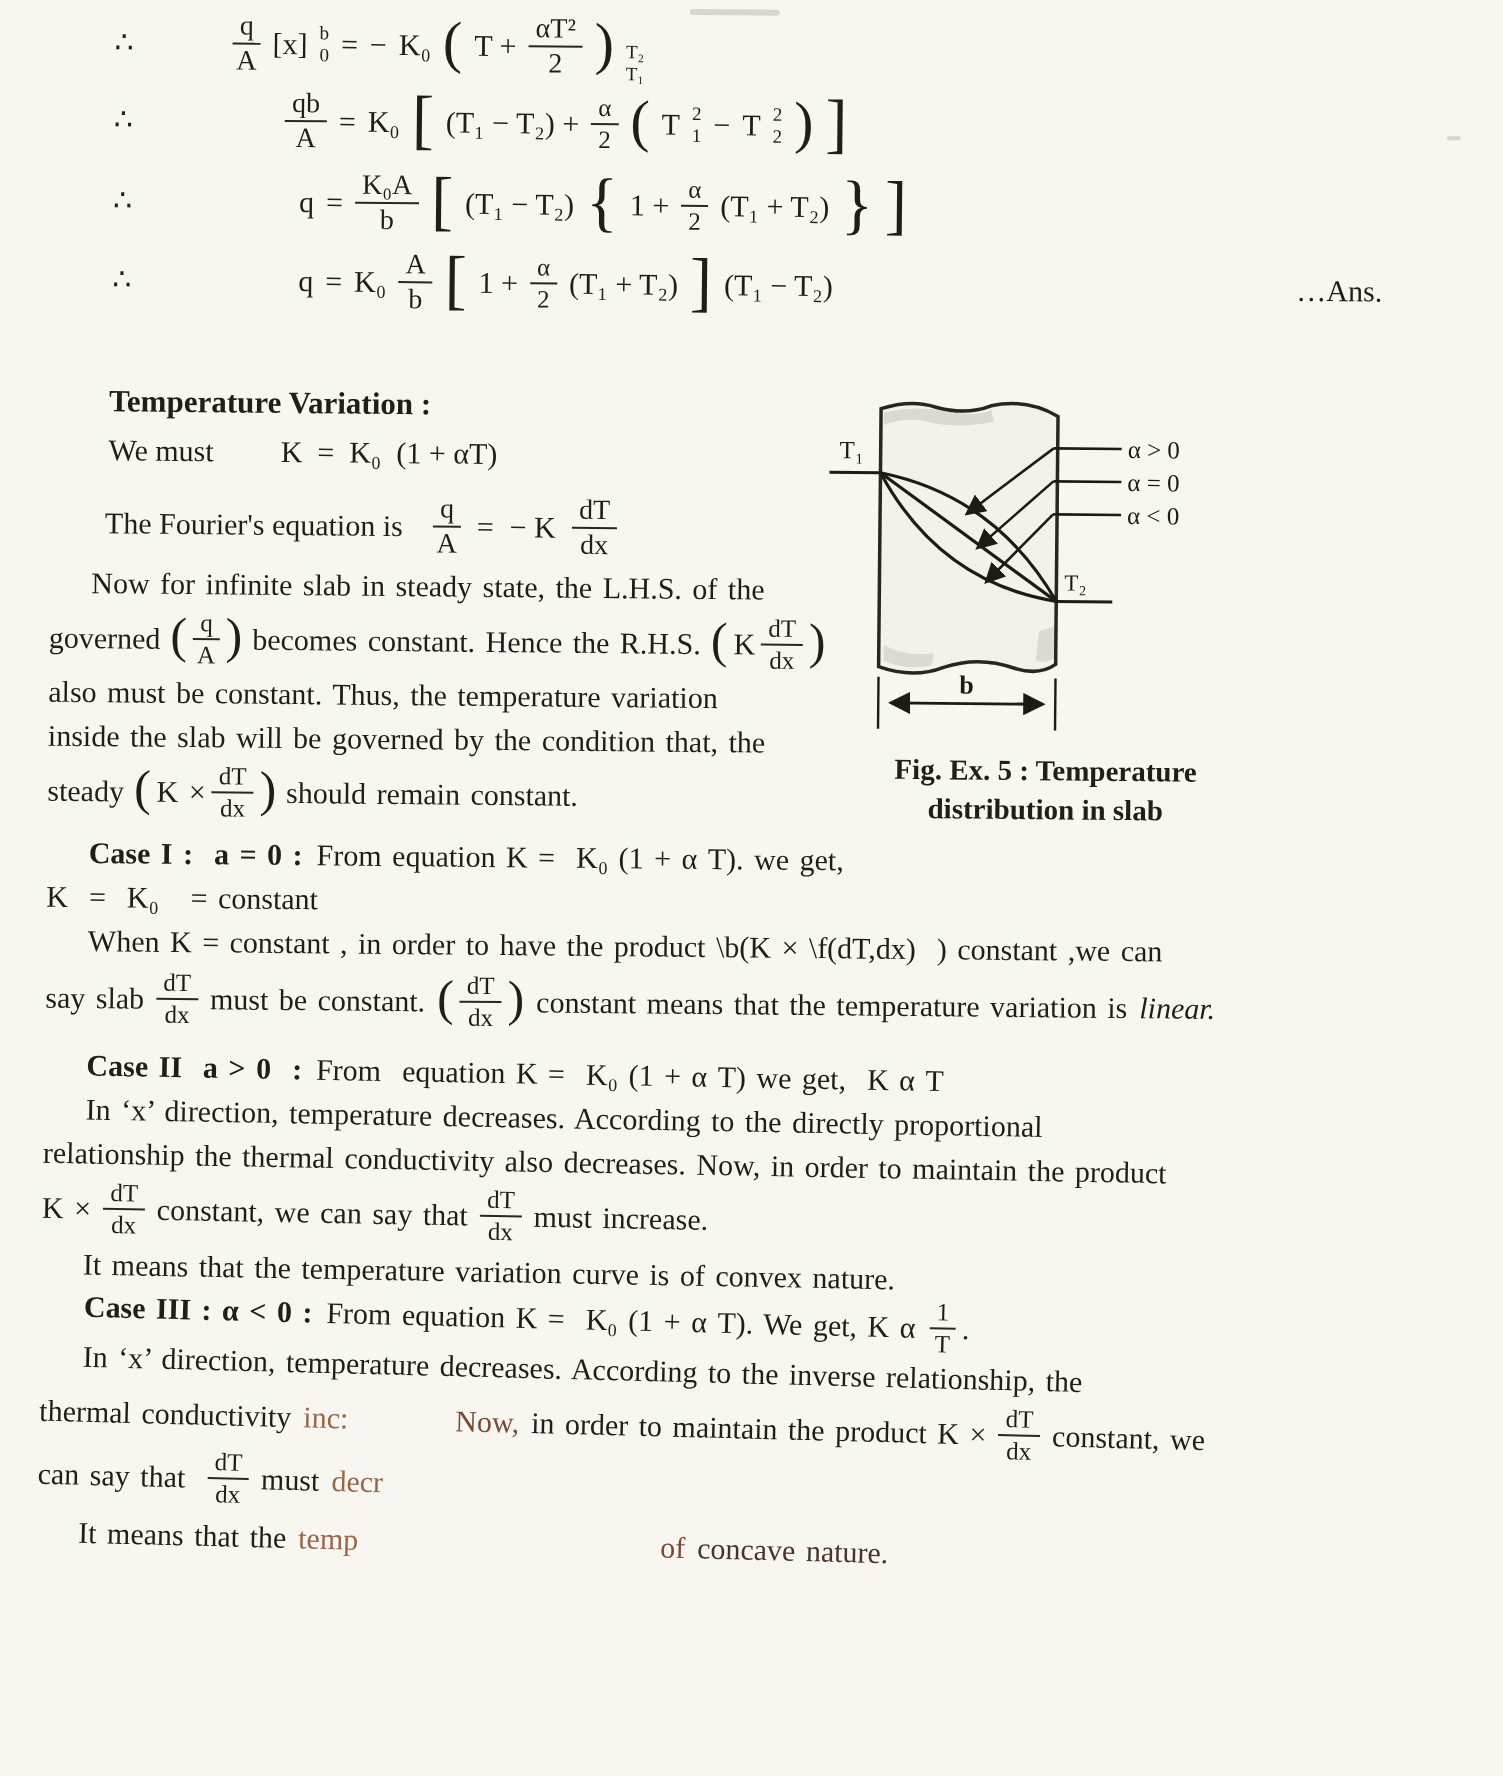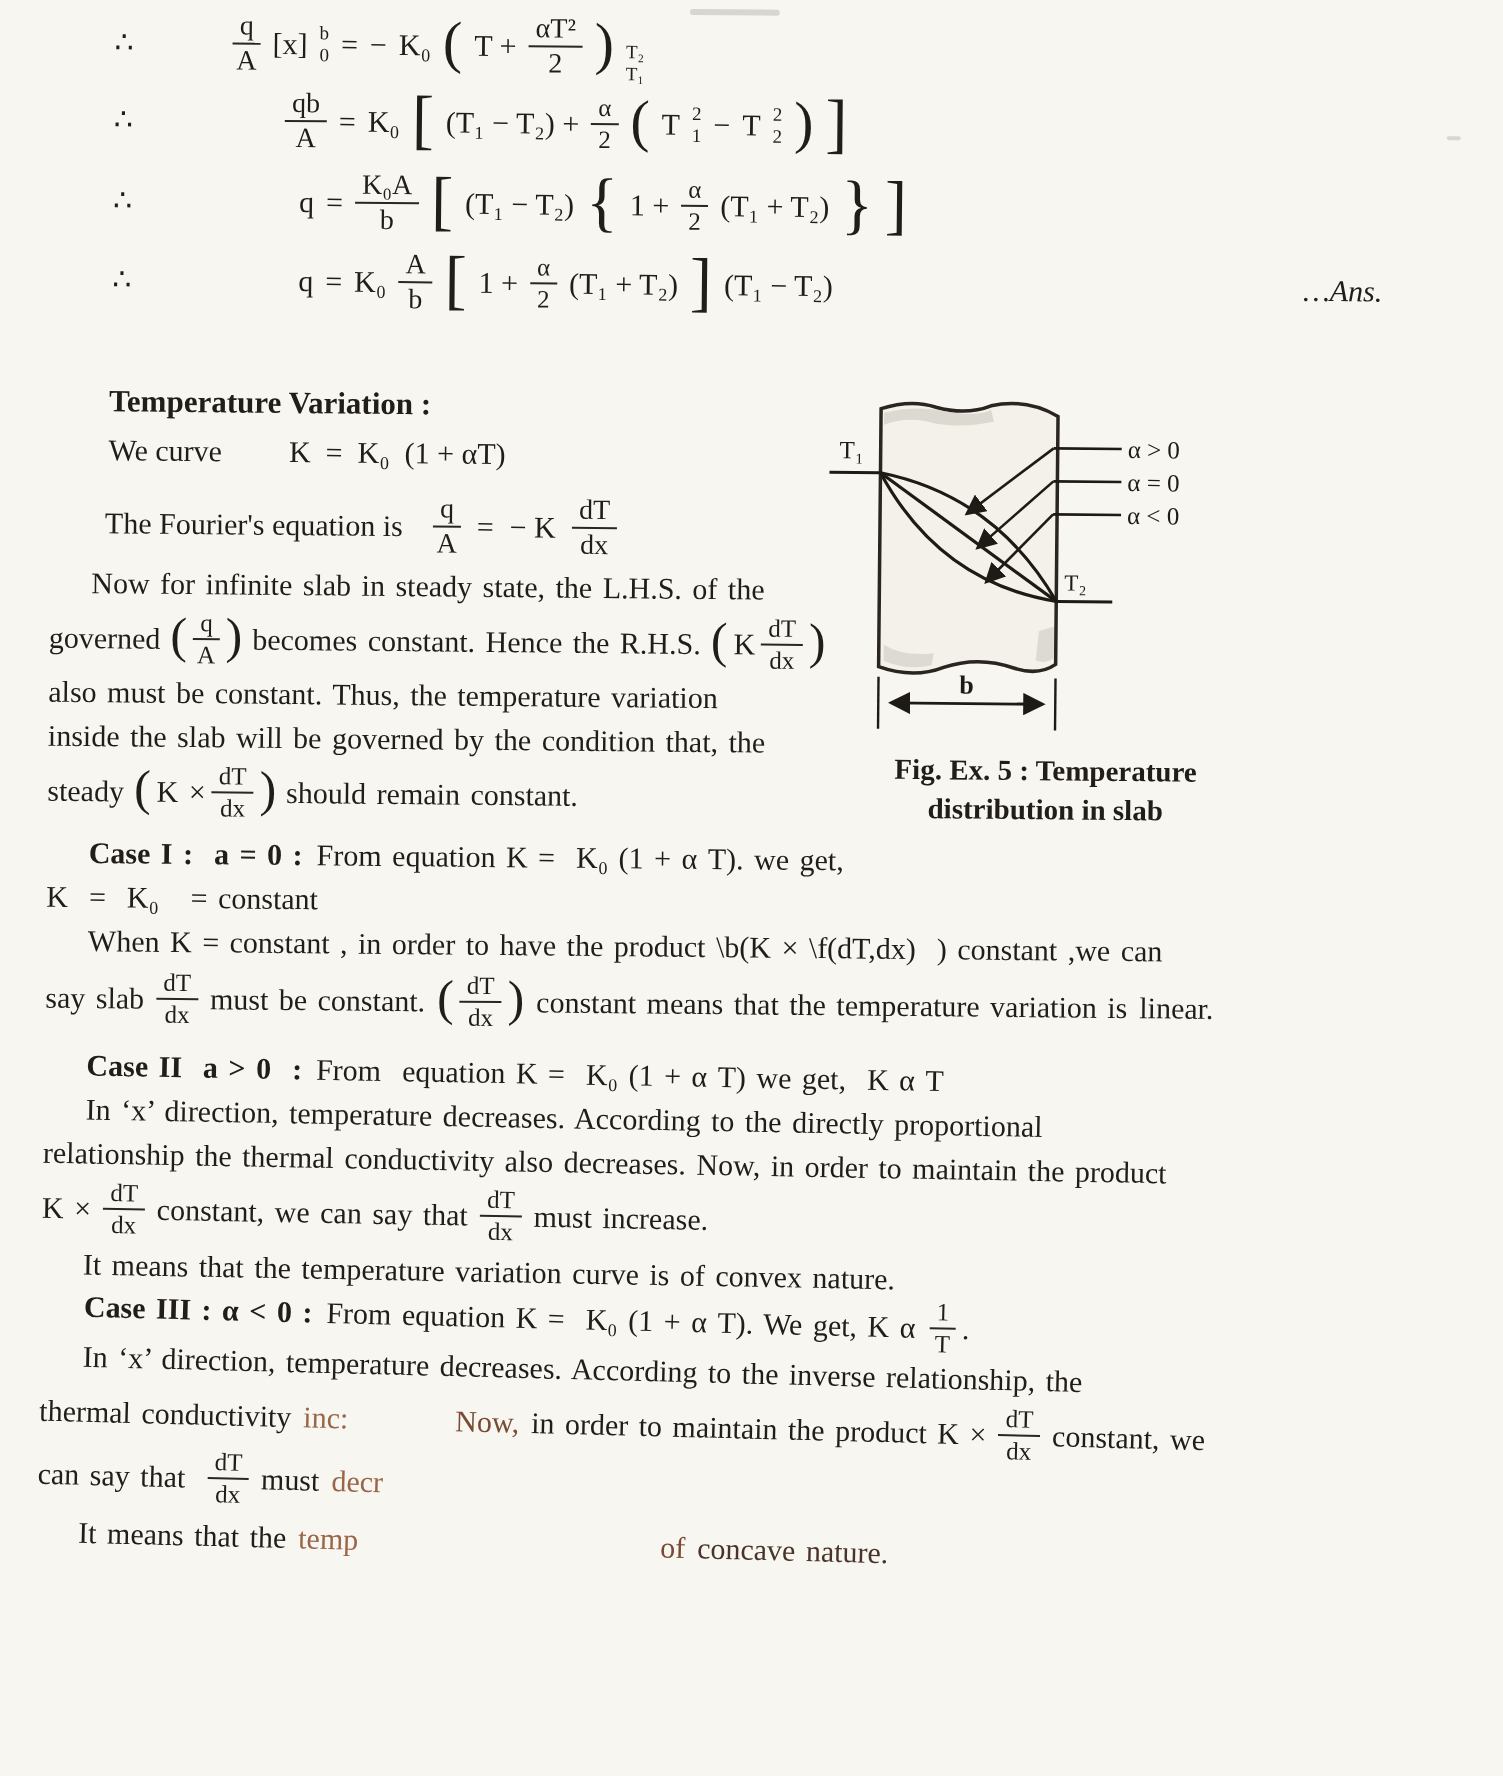--- a/index.html
+++ b/index.html
@@ -26,22 +26,22 @@
   .big.b2{font-size:66px;}
   .pgroup{display:inline-flex;align-items:center;gap:6px;}
   .pgroup .big{font-size:50px;}
   .para{font-size:30px;line-height:44px;word-spacing:3px;}
   .para .line{white-space:nowrap;}
   .indent{margin-left:42px;}
   .fr{display:flex;align-items:center;gap:12px;white-space:nowrap;}
   .faded{color:#9a6647;}
   .brown{color:#7b4a33;}
   .dkbrown{color:#4a342a;}
-  .ital{}
-  .ansline{margin-left:auto;font-style:italic;}
+  .ital{font-style:italic;}
+  .ansline{margin-left:auto;}
   .artifact{position:absolute;background:#d9d6cf;border-radius:3px;}
   .figwrap{position:absolute;left:820px;top:392px;width:480px;}
   .caption{width:430px;margin:6px 0 0 18px;text-align:center;font-weight:bold;font-size:29px;line-height:39px;}
   svg text{font-family:"Liberation Serif",serif;fill:#1e1a16;}
 </style>
 </head>
 <body>
 
 <div class="page">
 
@@ -148,21 +148,21 @@
       <span class="t">(T₁ − T₂)</span>
       <span class="t ansline">…Ans.</span>
     </div>
   </section>
 
   <section style="top:388px;width:800px;">
     <div class="b" style="font-size:31px;margin-left:58px;">
       <span class="t">Temperature Variation :</span>
     </div>
     <div class="fr" style="margin-left:58px;margin-top:14px;font-size:30px;">
-      <span class="t">We curve</span>
+      <span class="t">We must</span>
       <span class="t" style="margin-left:55px;">K  =  K₀  (1 + αT)</span>
     </div>
   </section>
 
   <section style="top:496px;">
     <div class="fr" style="margin-left:55px;font-size:30px;gap:16px;">
       <span class="t">The Fourier's equation is</span>
       <span class="frac" style="margin-left:14px;">
         <span class="num">q</span>
         <span class="den">A</span>

